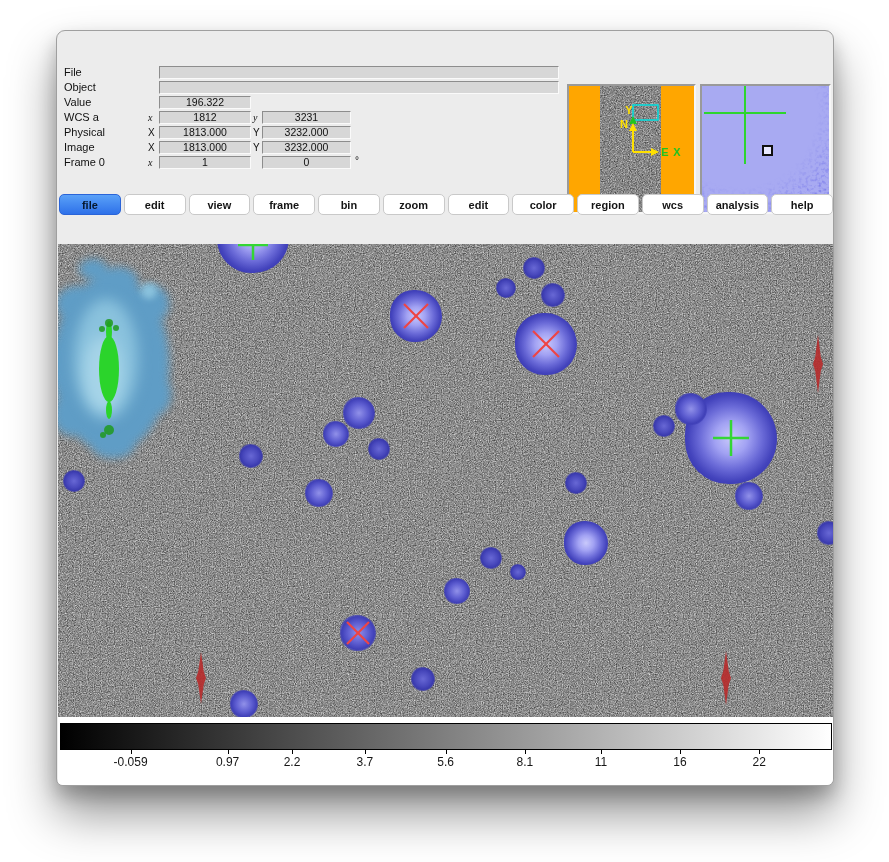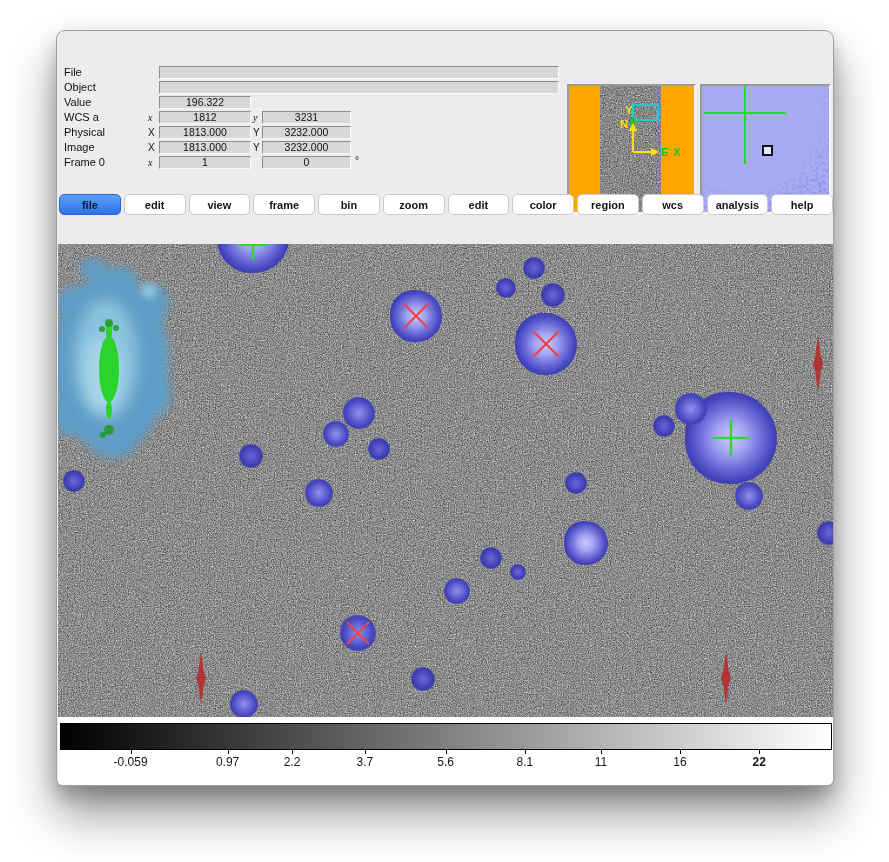--- a/index.html
+++ b/index.html
@@ -282,17 +282,17 @@
         <div class="cblabel" style="left: calc(39.3% + 2px);">3.7</div>
         <div class="cbtick" style="left: calc(49.7% + 2px);"></div>
         <div class="cblabel" style="left: calc(49.7% + 2px);">5.6</div>
         <div class="cbtick" style="left: calc(59.9% + 2px);"></div>
         <div class="cblabel" style="left: calc(59.9% + 2px); text-align: right;">8.1</div>
         <div class="cbtick" style="left: calc(69.7% + 2px);"></div>
         <div class="cblabel" style="left: calc(69.7% + 2px);">11</div>
         <div class="cbtick" style="left: calc(79.9% + 2px);"></div>
         <div class="cblabel" style="left: calc(79.9% + 2px);">16</div>
         <div class="cbtick" style="left: calc(90.1% + 2px);"></div>
-        <div class="cblabel" style="left: calc(90.1% + 2px); font-weight: bold;">22</div>
+        <div class="cblabel" style="left: calc(90.1% + 2px);">22</div>
       </div>
   </div>
 
 </div>
 
 </body></html>

